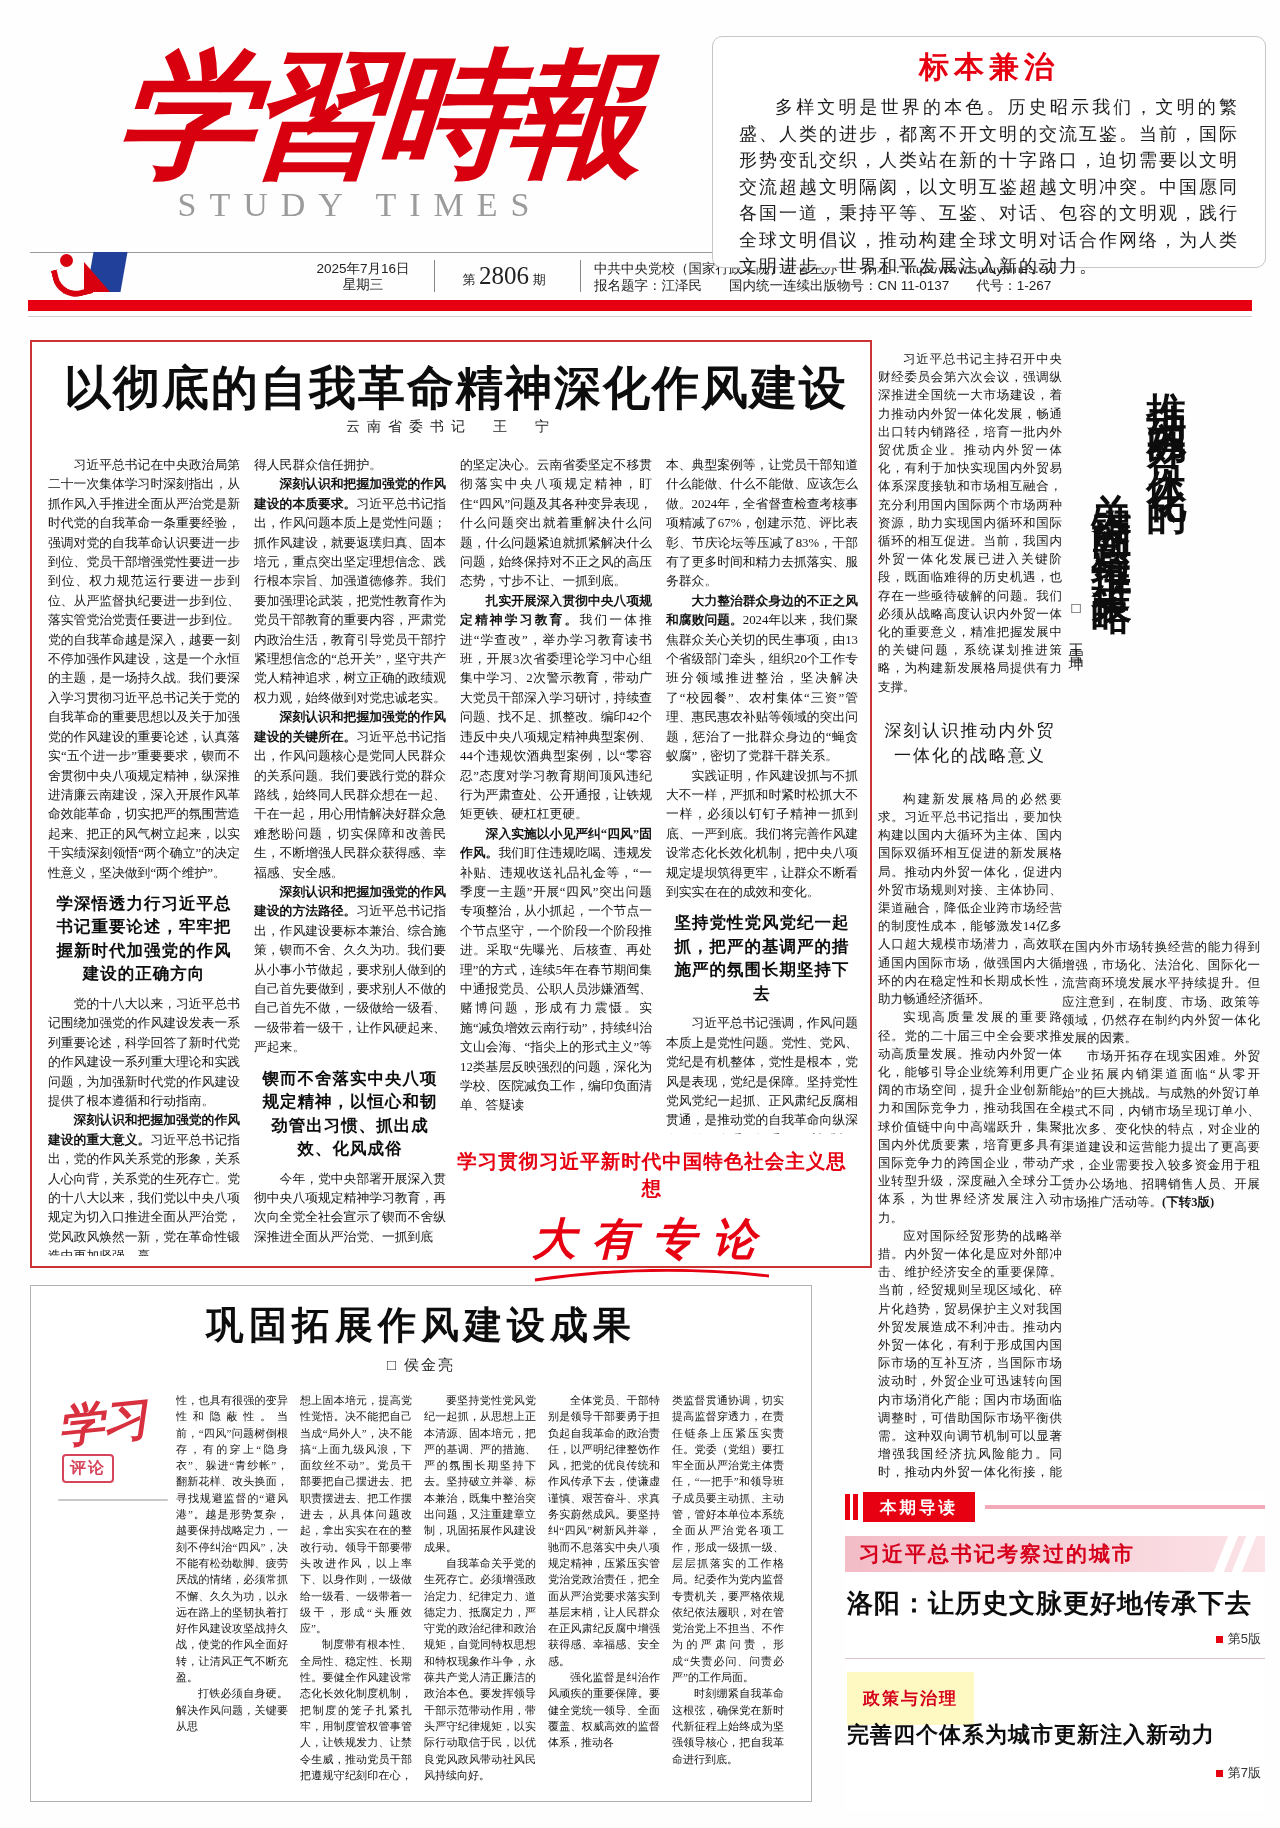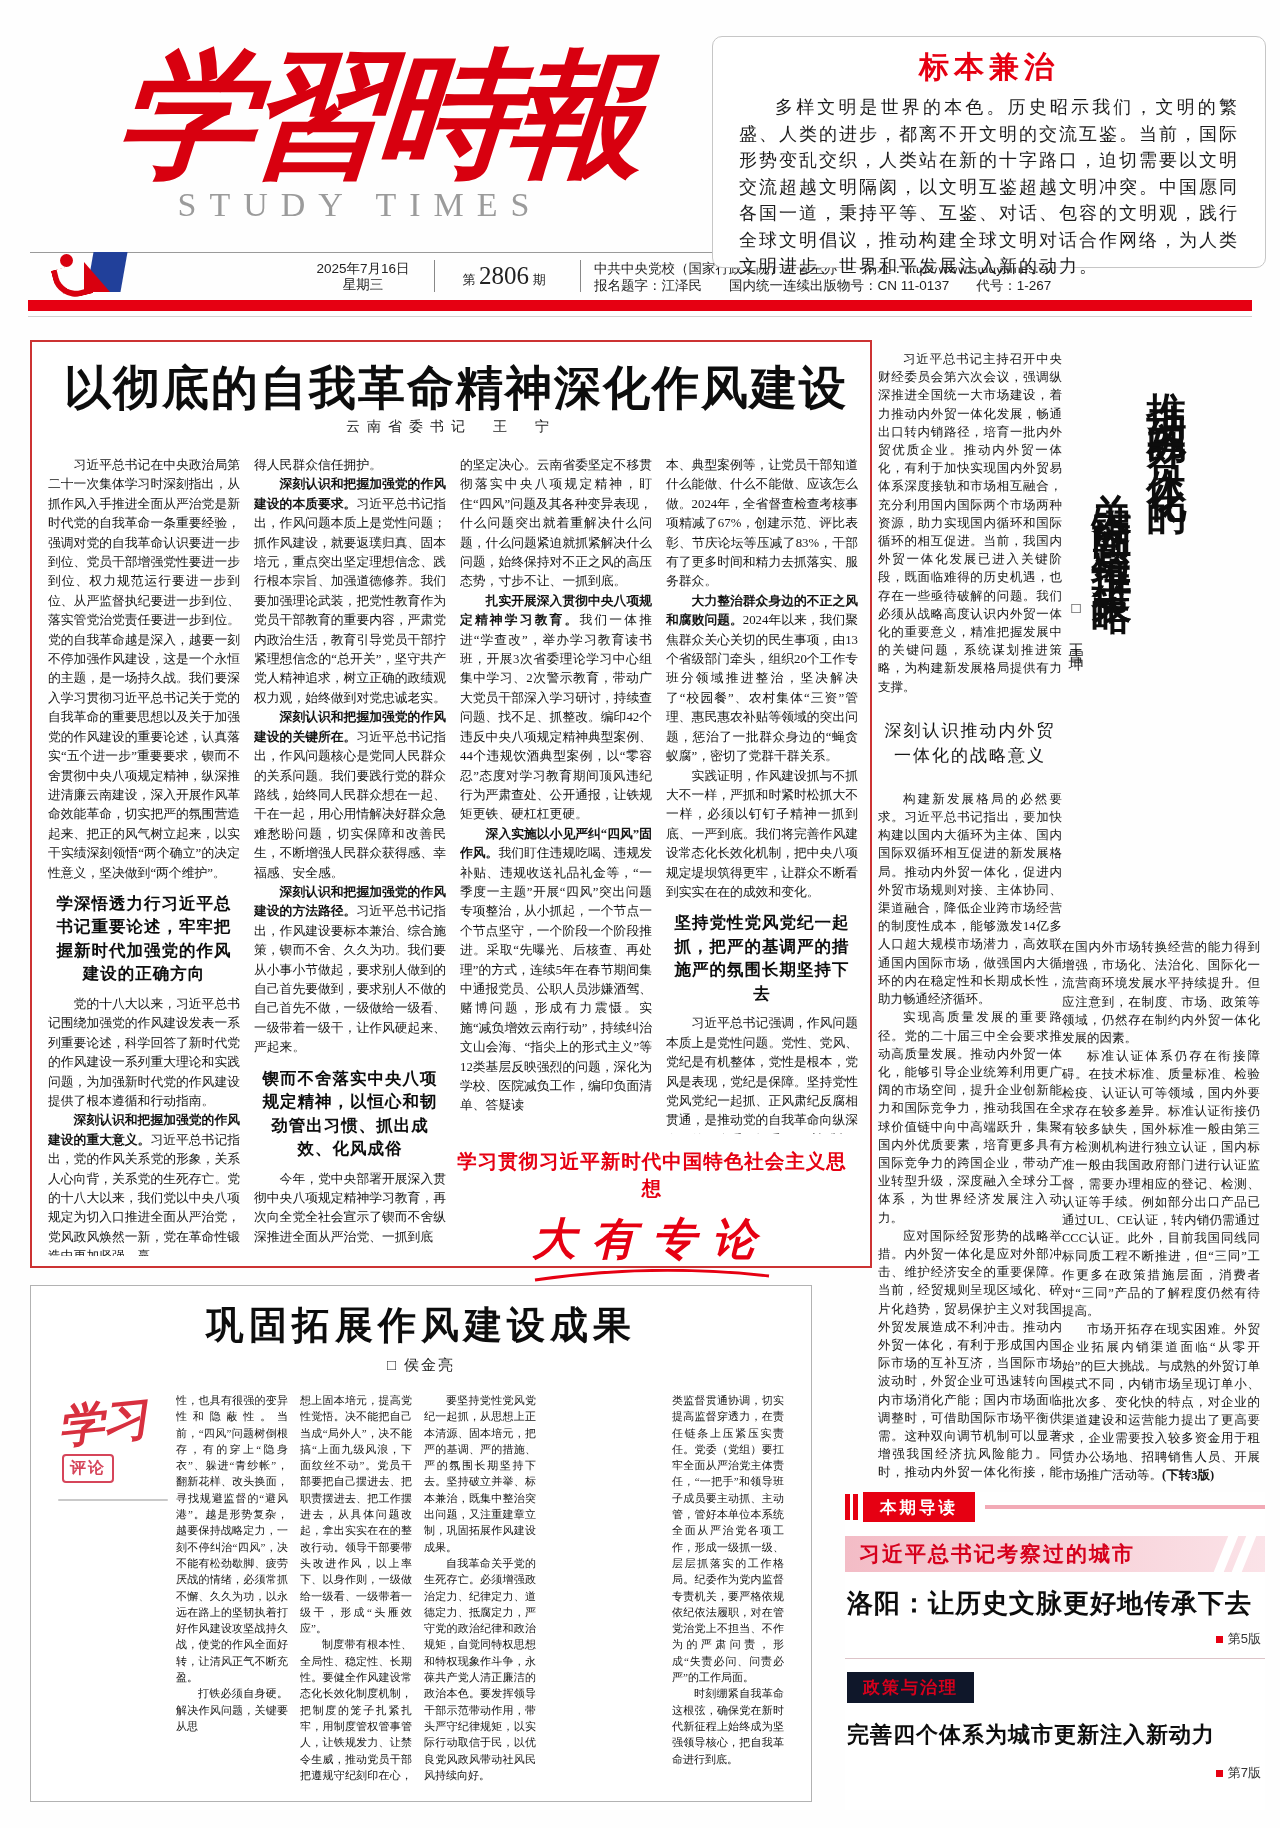--- a/index.html
+++ b/index.html
@@ -66,22 +66,22 @@
       font-weight:bold;font-size:16.5px;letter-spacing:3px;text-align:center;line-height:30px;}
   .dg-line{position:absolute;left:140px;top:13px;width:280px;height:4px;background:#f2aab6;}
   .dg-banner{position:absolute;left:0;top:44px;width:420px;height:36px;
       background:linear-gradient(90deg,#f3bcc6,#fbe3e8);line-height:36px;padding-left:14px;box-sizing:border-box;
       color:#d6001c;font-weight:bold;font-size:21px;letter-spacing:2px;}
   .dg-stripe{position:absolute;top:0;width:10px;height:36px;background:#fff;transform:skewX(-22deg);}
   .dg-h1{position:absolute;left:2px;top:94px;width:418px;font-weight:bold;font-size:26px;letter-spacing:1px;color:#0d0d0d;}
   .dg-page{position:absolute;right:4px;font-size:13px;color:#333;}
   .dg-sq{display:inline-block;width:7px;height:7px;background:#e60012;margin-right:5px;}
   .dg-div{position:absolute;left:0;top:166px;width:420px;height:1px;background:#ddc3c8;}
-  .dg-label2{position:absolute;left:2px;top:180px;background:#0f172a;color:#d6001c;font-weight:bold;
-      font-size:17px;letter-spacing:2px;padding:4px 16px;}
+  .dg-label2{position:absolute;left:2px;top:180px;background:#fef9c3;color:#d6001c;font-weight:bold;
+      font-size:17px;letter-spacing:2px;padding:15px 16px;}
   .dg-h2{position:absolute;left:2px;top:228px;width:418px;font-weight:bold;font-size:22px;letter-spacing:1px;color:#0d0d0d;}
   
   .combox{position:absolute;left:30px;top:1285px;width:782px;height:517px;border:1px solid #b2b2b2;background:#fff;box-sizing:border-box;}
   .com-headline{position:absolute;left:30px;top:1300px;width:782px;text-align:center;
       font-family:"Liberation Sans",sans-serif;font-weight:bold;font-size:38px;letter-spacing:5px;color:#0d0d0d;}
   .com-byline{position:absolute;left:30px;top:1356px;width:782px;text-align:center;font-size:15px;letter-spacing:2px;color:#222;}
   .com-logo{position:absolute;left:58px;top:1392px;width:134px;height:98px;}
   .com-logo .script{font-size:46px;font-weight:bold;font-style:italic;color:#d8303f;letter-spacing:-2px;transform:rotate(-6deg);display:inline-block;}
   .com-logo .badge{display:inline-block;border:2px solid #d6455a;color:#d6455a;font-family:"Liberation Sans",sans-serif;
       font-weight:bold;font-size:16px;padding:2px 6px;border-radius:4px;vertical-align:18px;margin-left:4px;letter-spacing:2px;}
@@ -186,21 +186,20 @@
     <p class="bp">习近平总书记主持召开中央财经委员会第六次会议，强调纵深推进全国统一大市场建设，着力推动内外贸一体化发展，畅通出口转内销路径，培育一批内外贸优质企业。推动内外贸一体化，有利于加快实现国内外贸易体系深度接轨和市场相互融合，充分利用国内国际两个市场两种资源，助力实现国内循环和国际循环的相互促进。当前，我国内外贸一体化发展已进入关键阶段，既面临难得的历史机遇，也存在一些亟待破解的问题。我们必须从战略高度认识内外贸一体化的重要意义，精准把握发展中的关键问题，系统谋划推进策略，为构建新发展格局提供有力支撑。</p>
     <div class="rt-sub">深刻认识推动内外贸一体化的战略意义</div>
     <p class="bp">构建新发展格局的必然要求。习近平总书记指出，要加快构建以国内大循环为主体、国内国际双循环相互促进的新发展格局。推动内外贸一体化，促进内外贸市场规则对接、主体协同、渠道融合，降低企业跨市场经营的制度性成本，能够激发14亿多人口超大规模市场潜力，高效联通国内国际市场，做强国内大循环的内在稳定性和长期成长性，助力畅通经济循环。</p>
     <p class="bp">实现高质量发展的重要路径。党的二十届三中全会要求推动高质量发展。推动内外贸一体化，能够引导企业统筹利用更广阔的市场空间，提升企业创新能力和国际竞争力，推动我国在全球价值链中向中高端跃升，集聚国内外优质要素，培育更多具有国际竞争力的跨国企业，带动产业转型升级，深度融入全球分工体系，为世界经济发展注入动力。</p>
     <p class="bp">应对国际经贸形势的战略举措。内外贸一体化是应对外部冲击、维护经济安全的重要保障。当前，经贸规则呈现区域化、碎片化趋势，贸易保护主义对我国外贸发展造成不利冲击。推动内外贸一体化，有利于形成国内国际市场的互补互济，当国际市场波动时，外贸企业可迅速转向国内市场消化产能；国内市场面临调整时，可借助国际市场平衡供需。这种双向调节机制可以显著增强我国经济抗风险能力。同时，推动内外贸一体化衔接，能够提升我国在全球经济治理中的话语权，以制度型开放推动构建新型国际经贸关系，为推动全球经贸复苏提供中国方案。</p>
 
   </div>
 
   <div class="col rcolB">
     <p class="bp ni">在国内外市场转换经营的能力得到增强，市场化、法治化、国际化一流营商环境发展水平持续提升。但应注意到，在制度、市场、政策等领域，仍然存在制约内外贸一体化发展的因素。</p>
-    <p class="bp">标准认证体系仍存在衔接障碍。在技术标准、质量标准、检验检疫、认证认可等领域，国内外要求存在较多差异。标准认证衔接仍有较多缺失，国外标准一般由第三方检测机构进行独立认证，国内标准一般由我国政府部门进行认证监督，需要办理相应的登记、检测、认证等手续。例如部分出口产品已通过UL、CE认证，转内销仍需通过CCC认证。此外，目前我国同线同标同质工程不断推进，但“三同”工作更多在政策措施层面，消费者对“三同”产品的了解程度仍然有待提高。</p>
     <p class="bp"><span>市场开拓存在现实困难。外贸企业拓展内销渠道面临“从零开始”的巨大挑战。与成熟的外贸订单模式不同，内销市场呈现订单小、批次多、变化快的特点，对企业的渠道建设和运营能力提出了更高要求，企业需要投入较多资金用于租赁办公场地、招聘销售人员、开展市场推广活动等。</span><span class="jump">(下转3版)</span></p>
   </div>
 
   <div class="digest">
     <div class="dg-bar1"></div>
     <div class="dg-bar2"></div>
     <div class="dg-tab">本期导读</div>
     <div class="dg-line"></div>
     <div class="dg-banner">
       <span>习近平总书记考察过的城市</span>
@@ -228,18 +227,22 @@
     <p class="bp">打铁必须自身硬。解决作风问题，关键要从思</p>
   </div>
   <div class="col ccol cc3">
     <p class="bp ni">想上固本培元，提高党性觉悟。决不能把自己当成“局外人”，决不能搞“上面九级风浪，下面纹丝不动”。党员干部要把自己摆进去、把职责摆进去、把工作摆进去，从具体问题改起，拿出实实在在的整改行动。领导干部要带头改进作风，以上率下、以身作则，一级做给一级看、一级带着一级干，形成“头雁效应”。</p>
     <p class="bp">制度带有根本性、全局性、稳定性、长期性。要健全作风建设常态化长效化制度机制，把制度的笼子扎紧扎牢，用制度管权管事管人，让铁规发力、让禁令生威，推动党员干部把遵规守纪刻印在心，内化为日用而不觉的言行准则。</p>
   </div>
   <div class="col ccol cc4">
     <p class="bp">要坚持党性党风党纪一起抓，从思想上正本清源、固本培元，把严的基调、严的措施、严的氛围长期坚持下去。坚持破立并举、标本兼治，既集中整治突出问题，又注重建章立制，巩固拓展作风建设成果。</p>
     <p class="bp">自我革命关乎党的生死存亡。必须增强政治定力、纪律定力、道德定力、抵腐定力，严守党的政治纪律和政治规矩，自觉同特权思想和特权现象作斗争，永葆共产党人清正廉洁的政治本色。要发挥领导干部示范带动作用，带头严守纪律规矩，以实际行动取信于民，以优良党风政风带动社风民风持续向好。</p>
   </div>
+  <div class="col ccol cc5">
+    <p class="bp">全体党员、干部特别是领导干部要勇于担负起自我革命的政治责任，以严明纪律整饬作风，把党的优良传统和作风传承下去，使谦虚谨慎、艰苦奋斗、求真务实蔚然成风。要坚持纠“四风”树新风并举，驰而不息落实中央八项规定精神，压紧压实管党治党政治责任，把全面从严治党要求落实到基层末梢，让人民群众在正风肃纪反腐中增强获得感、幸福感、安全感。</p>
+    <p class="bp">强化监督是纠治作风顽疾的重要保障。要健全党统一领导、全面覆盖、权威高效的监督体系，推动各</p>
+  </div>
   <div class="col ccol cc6">
     <p class="bp ni">类监督贯通协调，切实提高监督穿透力，在责任链条上压紧压实责任。党委（党组）要扛牢全面从严治党主体责任，“一把手”和领导班子成员要主动抓、主动管，管好本单位本系统全面从严治党各项工作，形成一级抓一级、层层抓落实的工作格局。纪委作为党内监督专责机关，要严格依规依纪依法履职，对在管党治党上不担当、不作为的严肃问责，形成“失责必问、问责必严”的工作局面。</p>
     <p class="bp">时刻绷紧自我革命这根弦，确保党在新时代新征程上始终成为坚强领导核心，把自我革命进行到底。</p>
   </div>
 
 </div>
 
 </body></html>

